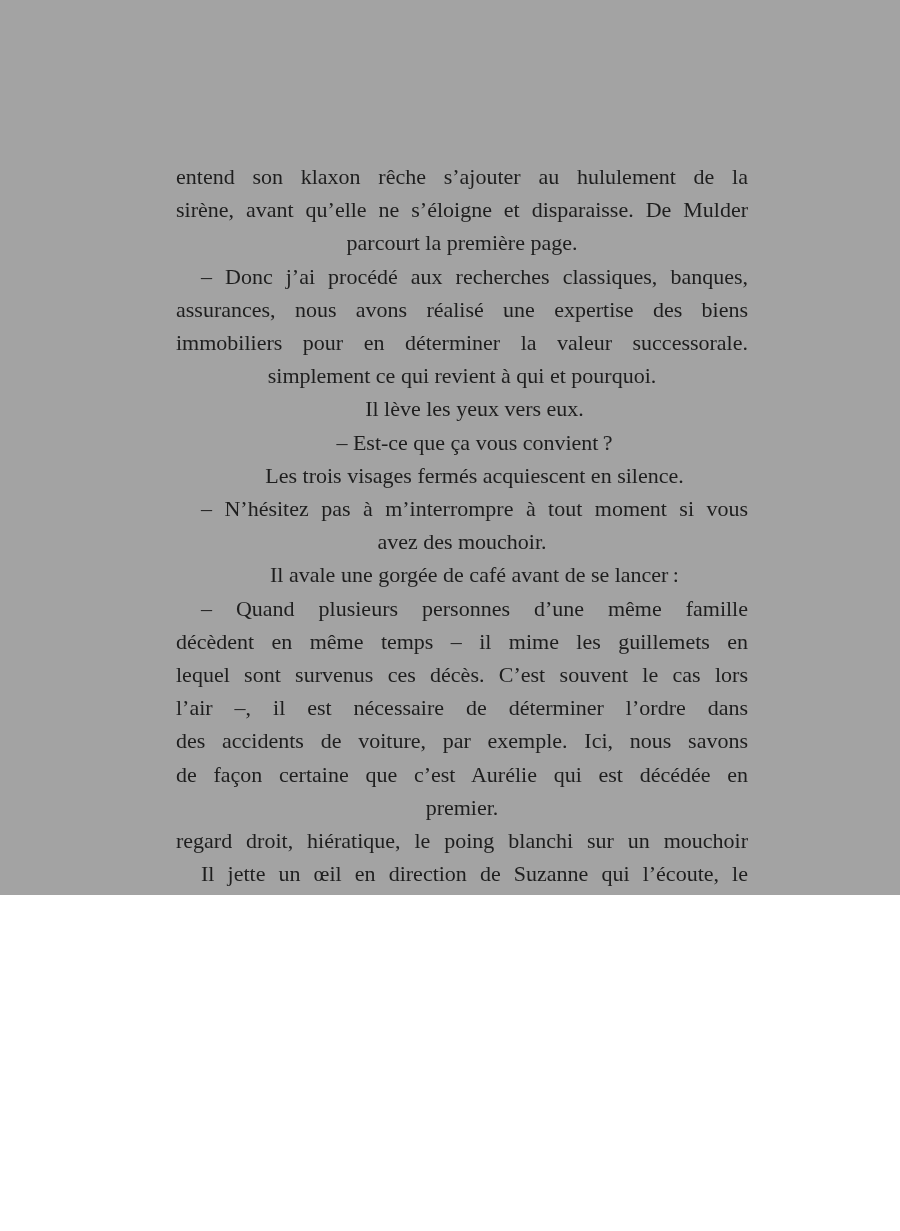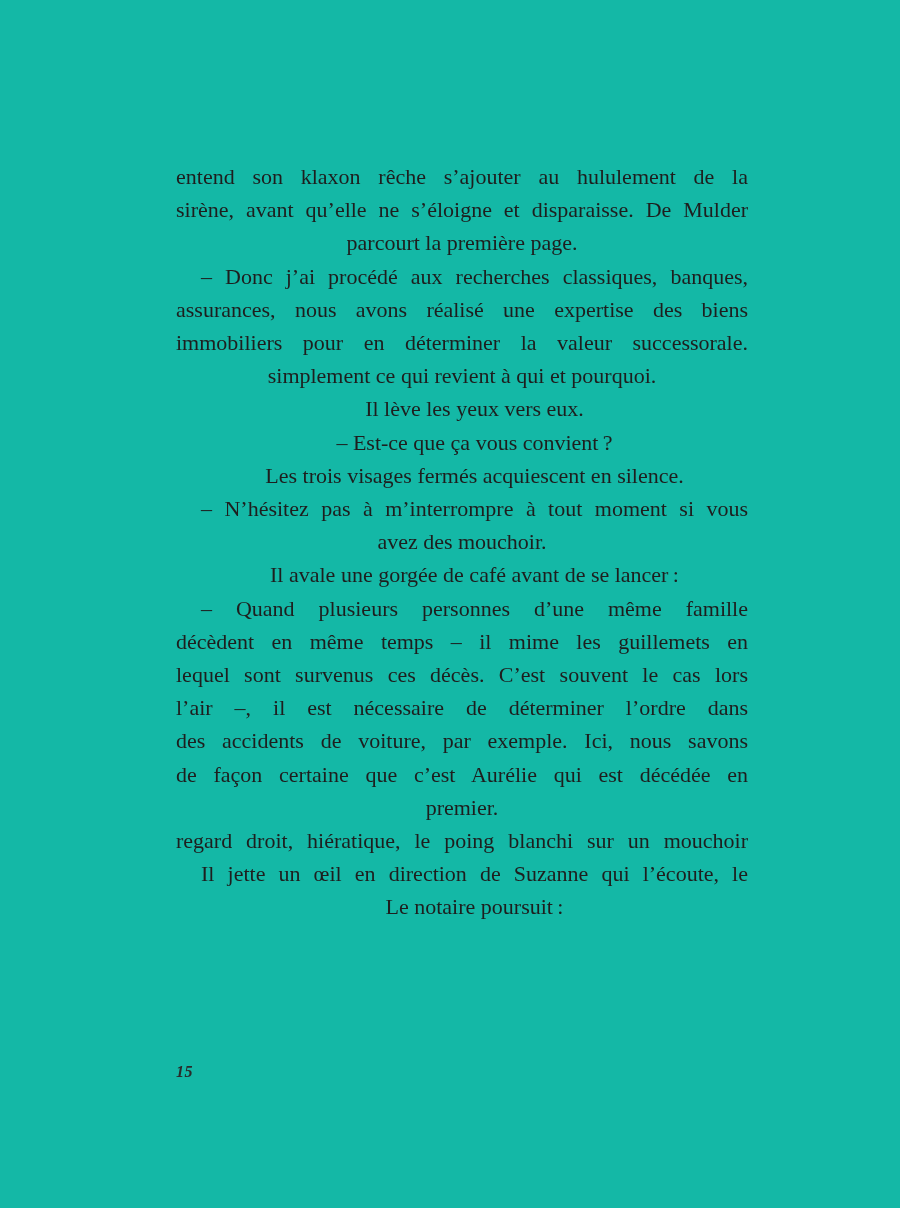--- a/index.html
+++ b/index.html
@@ -3,22 +3,22 @@
 <meta charset="utf-8">
 <style>
   html, body {
     margin: 0;
     padding: 0;
     background: #ffffff;
   }
   .page {
     position: relative;
     width: 900px;
-    height: 1208px;
-    background: #14b8a6;
+    height: 895px;
+    background: #a3a3a3;
     overflow: hidden;
     font-family: "Liberation Serif", serif;
   }
   .text-block {
     position: absolute;
     left: 176px;
     top: 160px;
     width: 572px;
     color: #1e1e1e;
     font-size: 22px;

